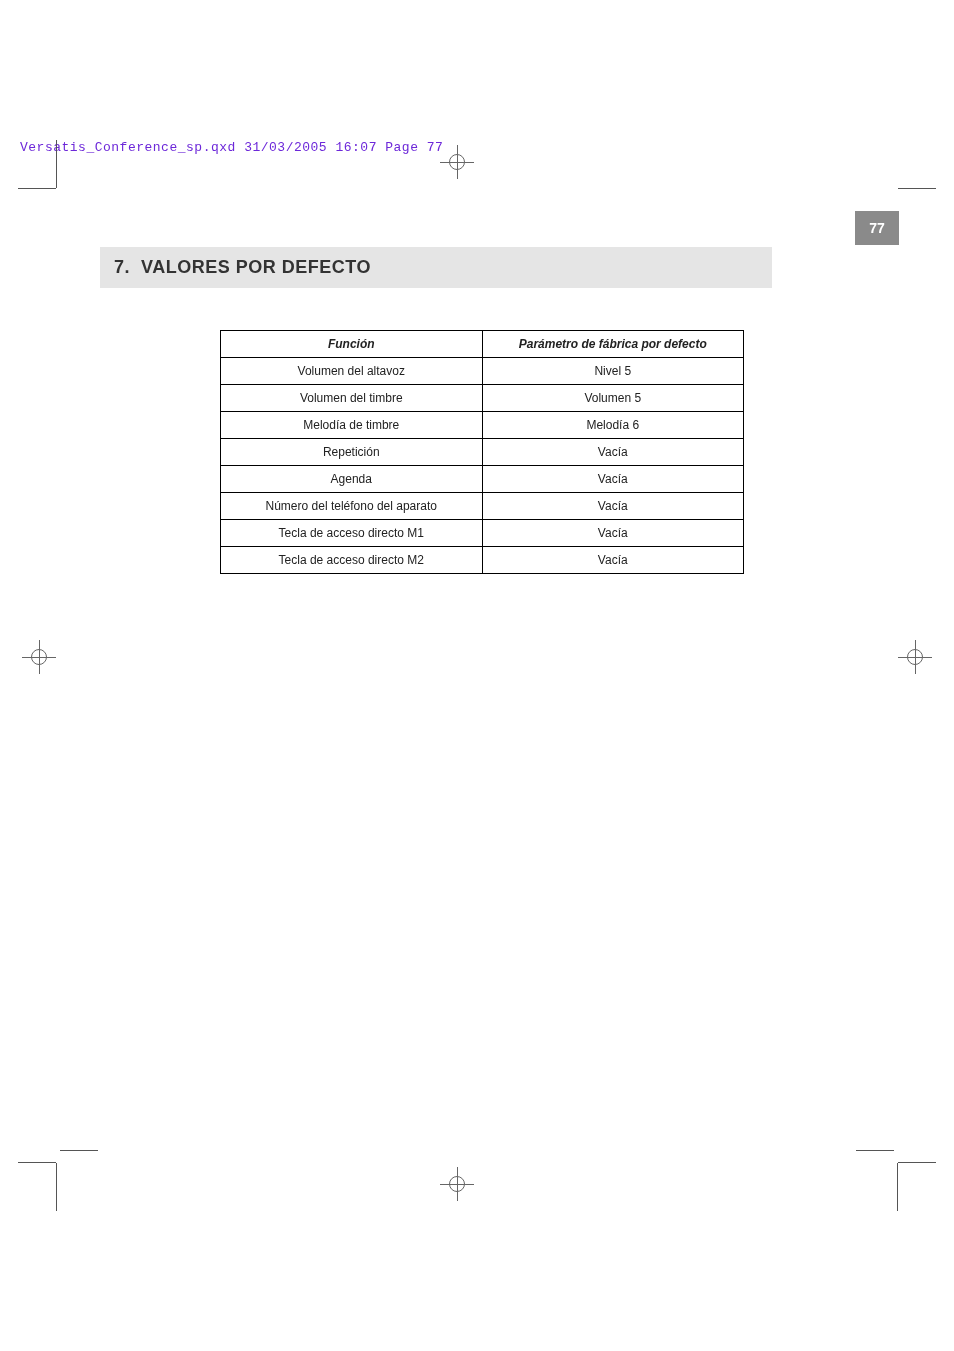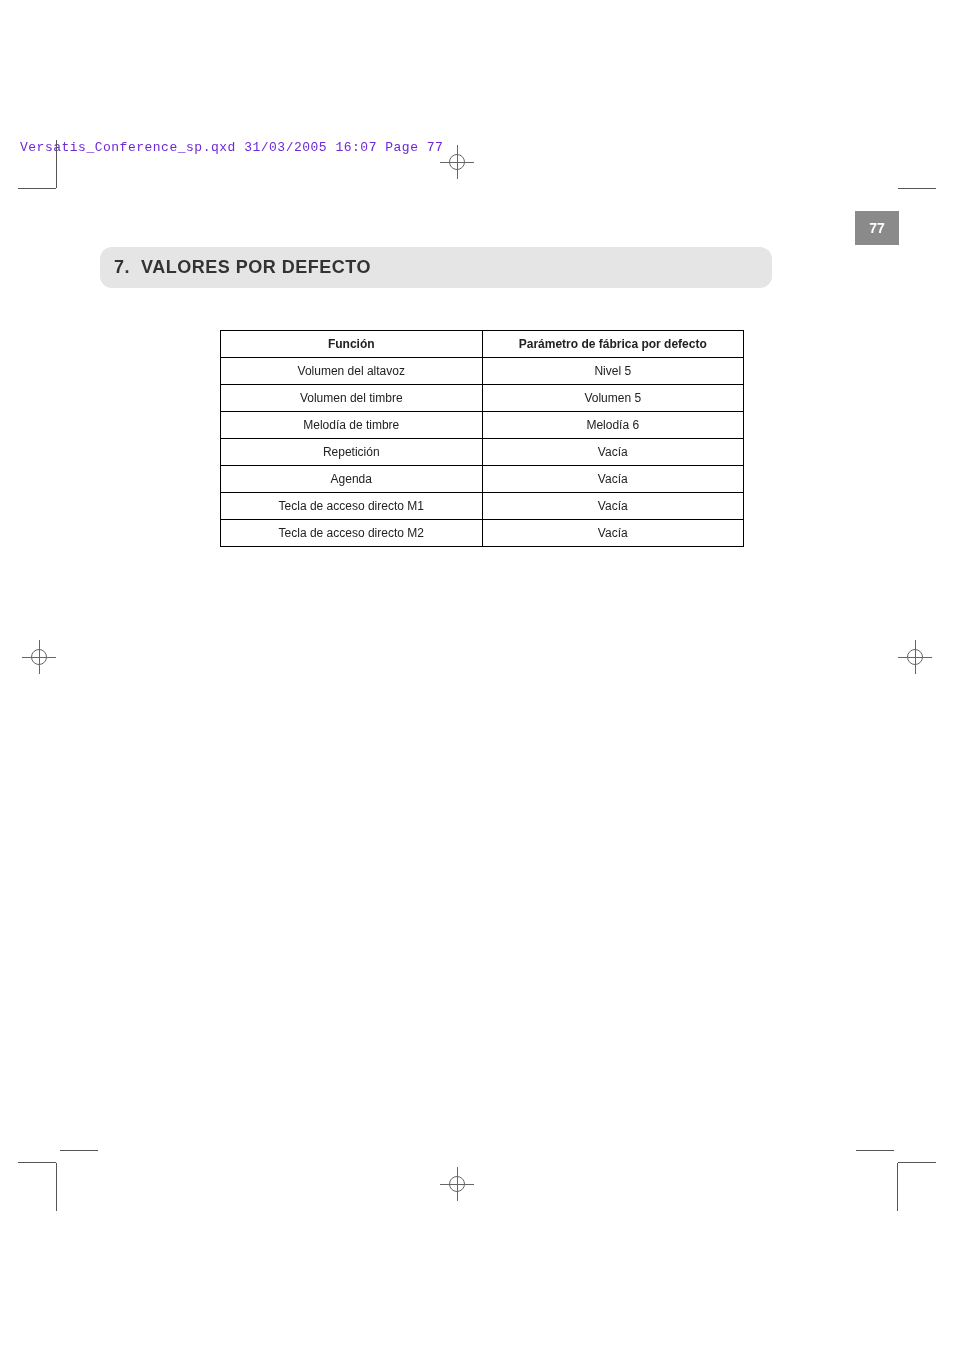--- a/index.html
+++ b/index.html
@@ -45,40 +45,40 @@
   }
 
   .section-header {
     background: #e5e5e5;
     padding: 10px 14px;
     font-size: 18px;
     font-weight: bold;
     color: #333;
     letter-spacing: 0.5px;
     margin-bottom: 42px;
-    border-radius: 12px;
   }
 
   table.defaults {
     margin-left: 120px;
     border-collapse: collapse;
     width: 524px;
     font-size: 12px;
     color: #222;
   }
   table.defaults th, table.defaults td {
     border: 1px solid #000;
     padding: 6px 10px;
     text-align: center;
     vertical-align: middle;
     height: 24px;
   }
   table.defaults th {
     font-weight: bold;
     text-align: center;
+    font-style: italic;
   }
   table.defaults th:first-child, table.defaults td:first-child { width: 50%; }
   
 
   
   .reg {
     position: absolute;
     width: 34px;
     height: 34px;
   }
@@ -146,20 +146,24 @@
       </tr>
       <tr>
         <td>Repetición</td>
         <td>Vacía</td>
       </tr>
       <tr>
         <td>Agenda</td>
         <td>Vacía</td>
       </tr>
       <tr>
+        <td>Número del teléfono del aparato</td>
+        <td>Vacía</td>
+      </tr>
+      <tr>
         <td>Tecla de acceso directo M1</td>
         <td>Vacía</td>
       </tr>
       <tr>
         <td>Tecla de acceso directo M2</td>
         <td>Vacía</td>
       </tr>
     </tbody>
   </table>
 </div>

